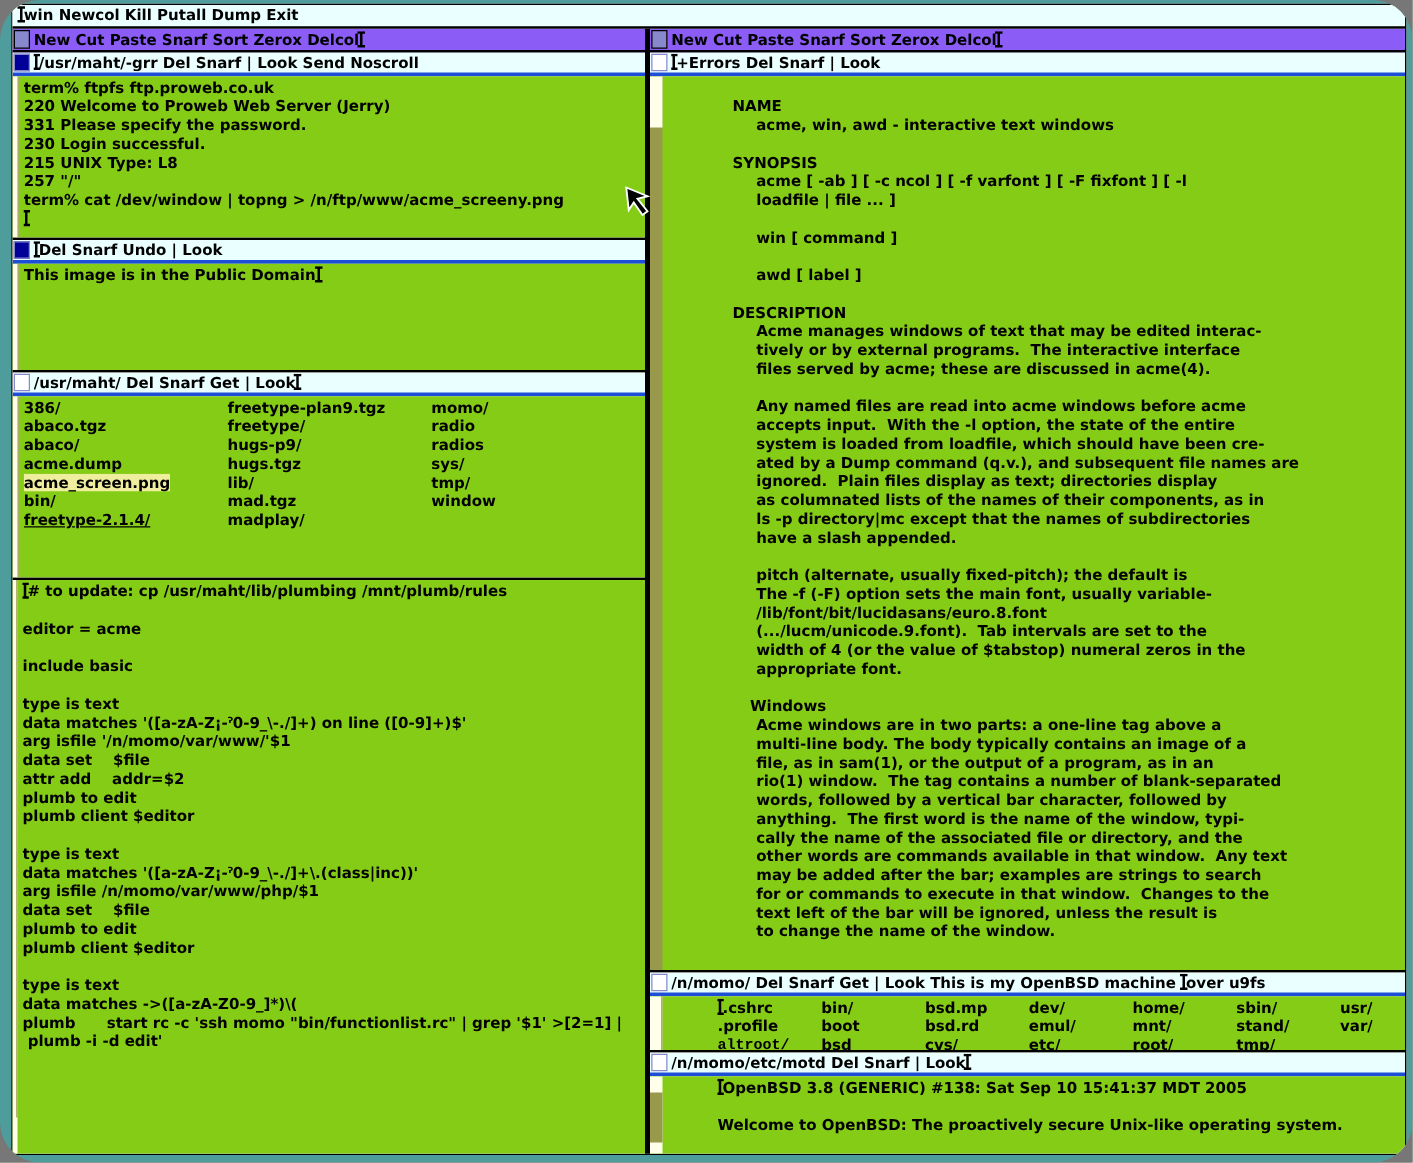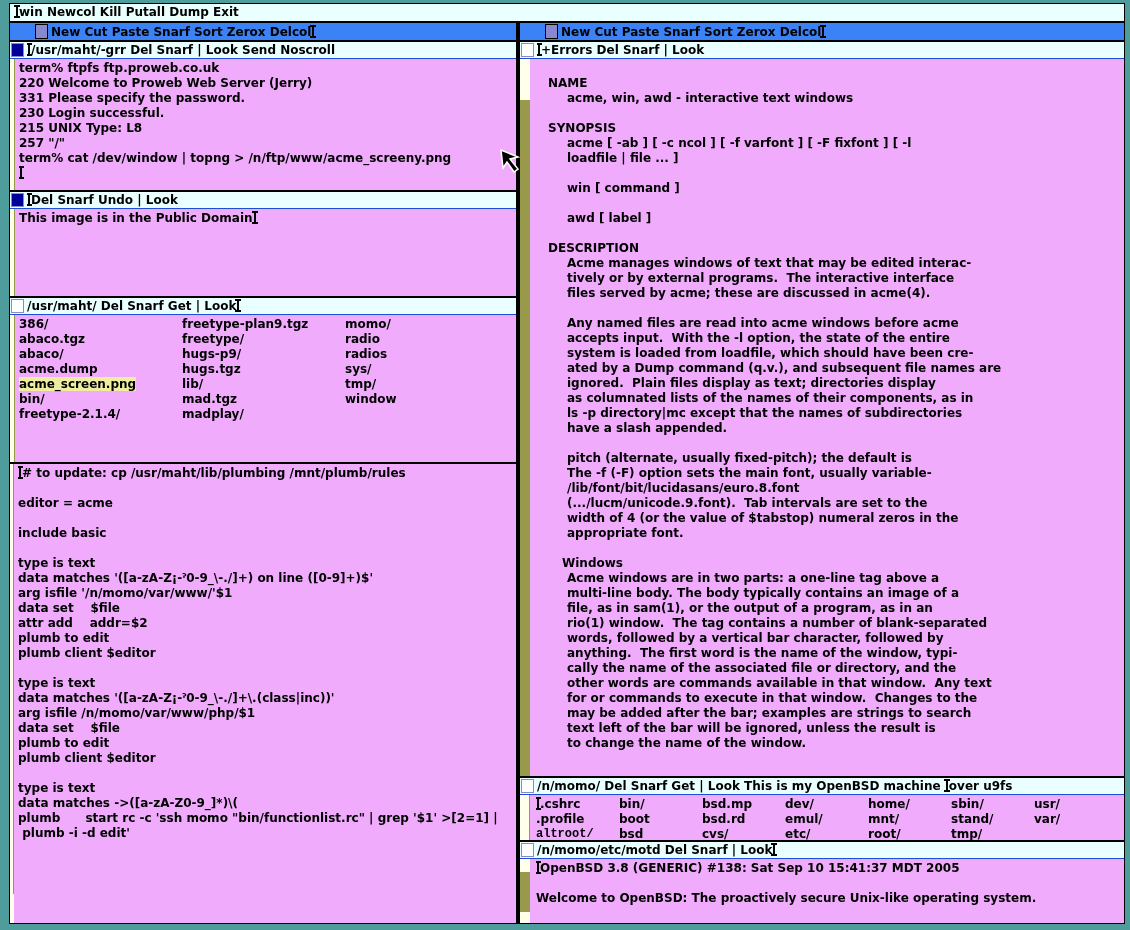--- a/index.html
+++ b/index.html
@@ -1,49 +1,49 @@
 <!DOCTYPE html>
 <html><head>
 <meta charset="utf-8">
 <style>
   html,body{margin:0;padding:0;background:#777;}
   .screen{position:relative;width:1130px;height:930px;background:#4F9C9C;
-    font-family:"DejaVu Sans",sans-serif;font-weight:bold;font-size:12px;color:#000;overflow:hidden;}
+    font-family:"DejaVu Sans",sans-serif;font-weight:bold;font-size:12px;color:#000;overflow:hidden;border-radius:32px;}
   .frame{position:absolute;left:9px;top:3px;width:1114px;height:919px;border:1px solid #000;
     background:#FFFFEA;box-sizing:content-box;}
   .menu{height:17px;background:#EAFFFF;border-bottom:2px solid #000;line-height:17px;
     padding-left:5px;white-space:pre;overflow:hidden;}
   .cols{position:absolute;top:19px;left:0;bottom:0;right:0;display:flex;}
   .col{display:flex;flex-direction:column;overflow:hidden;}
   .col.lc{width:506px;}
   .vdivider{width:4px;background:#000;}
   .col.rc{flex:1;}
-  .coltag{height:17px;background:#3b82f6;border-bottom:2px solid #000;display:flex;align-items:center;
-    white-space:pre;overflow:hidden;flex:none;padding-left:24px;}
+  .coltag{height:17px;background:#8b5cf6;border-bottom:2px solid #000;display:flex;align-items:center;
+    white-space:pre;overflow:hidden;flex:none;}
   .win{display:flex;flex-direction:column;overflow:hidden;flex:none;}
   .win.grow{flex:1;}
   .hdiv{height:2px;background:#000;flex:none;}
-  .tagrow{height:16px;background:#EAFFFF;border-bottom:1px solid #1d4ed8;display:flex;align-items:center;
+  .tagrow{height:16px;background:#EAFFFF;border-bottom:3px solid #1d4ed8;display:flex;align-items:center;
     white-space:pre;overflow:hidden;flex:none;}
   .box{width:11px;height:12px;border:1px solid #8888CC;background:#fff;margin:0 3px 1px 1px;flex:none;}
   .box.dirty{background:#000099;border-color:#8888CC;}
   .box.colbox{background:#8888CC;border:1px solid #000;height:13px;margin-bottom:0;}
   .tagtext{flex:1;overflow:hidden;}
-  .body{flex:1;background:#f0abfc;display:flex;overflow:hidden;position:relative;}
+  .body{flex:1;background:#84cc16;display:flex;overflow:hidden;position:relative;}
   .sb{flex:none;position:relative;background:#FFFFEA;}
   .sb.thin{width:4px;border-right:1px solid #99994C;}
   .sb.thin4{width:4px;}
   .sb.thin4 .vline{position:absolute;top:0;right:0;width:1px;height:430px;background:#99994C;}
   .sb.wide{width:10px;background:#99994C;}
   .sb.wide .thumb{position:absolute;left:0;top:0;width:10px;height:41px;background:#FFFFEA;}
   .sb.wide9{width:9px;border-right:1px solid #99994C;}
   .sb.wide10{width:10px;}
   .sb.wide10 .track{position:absolute;left:0;top:13px;width:10px;height:40px;background:#99994C;}
   .content{flex:1;padding:2px 0 0 4px;overflow:hidden;}
-  .content.rcpad{padding-left:6px;}
+  .content.rcpad{padding-left:6px;margin-left:38px;}
   .bline{height:15px;line-height:15px;white-space:pre;overflow:hidden;}
   .man-h{padding-left:12px;}
   .man-p{padding-left:31px;}
   .man-s{padding-left:26px;}
   .grow-row{display:flex;height:15px;line-height:15px;white-space:pre;}
   .gcell{flex:none;overflow:hidden;}
   .sel{background:#EEEE9E;}
   .caret{display:inline-block;position:relative;width:2px;height:11px;background:#000;
     vertical-align:-1px;margin:0 1px;}
   .caret::before,.caret::after{content:"";position:absolute;left:-2px;width:6px;height:2px;background:#000;}
@@ -109,21 +109,21 @@
           </div>
           <div class="body">
             <span class="sb thin"></span>
             <div class="content">
                 <div class="grow-row"><span class="gcell" style="width: 163px;">386/</span><span class="gcell" style="width: 163px;">freetype-plan9.tgz</span><span class="gcell">momo/</span></div>
                 <div class="grow-row"><span class="gcell" style="width: 163px;">abaco.tgz</span><span class="gcell" style="width: 163px;">freetype/</span><span class="gcell">radio</span></div>
                 <div class="grow-row"><span class="gcell" style="width: 163px;">abaco/</span><span class="gcell" style="width: 163px;">hugs-p9/</span><span class="gcell">radios</span></div>
                 <div class="grow-row"><span class="gcell" style="width: 163px;">acme.dump</span><span class="gcell" style="width: 163px;">hugs.tgz</span><span class="gcell">sys/</span></div>
                 <div class="grow-row"><span class="gcell" style="width: 163px;"><span class="sel">acme_screen.png</span></span><span class="gcell" style="width: 163px;">lib/</span><span class="gcell">tmp/</span></div>
                 <div class="grow-row"><span class="gcell" style="width: 163px;">bin/</span><span class="gcell" style="width: 163px;">mad.tgz</span><span class="gcell">window</span></div>
-                <div class="grow-row"><span class="gcell" style="width: 163px;">freetype-2.1.4/</span><span class="gcell" style="width: 163px;">madplay/</span><span class="gcell"></span></div>
+                <div class="grow-row"><span class="gcell" style="width: 163px; text-decoration: underline;">freetype-2.1.4/</span><span class="gcell" style="width: 163px;">madplay/</span><span class="gcell"></span></div>
               </div>
           </div>
         </div>
         <div class="hdiv"></div>
 
         <div class="win grow">
           <div class="body">
             <span class="sb thin4">
                 <span class="vline"></span>
               </span>
@@ -211,22 +211,22 @@
                 <div class="bline man-b"></div>
                 <div class="bline man-s">Windows</div>
                 <div class="bline man-p">Acme windows are in two parts: a one-line tag above a</div>
                 <div class="bline man-p">multi-line body. The body typically contains an image of a</div>
                 <div class="bline man-p">file, as in sam(1), or the output of a program, as in an</div>
                 <div class="bline man-p">rio(1) window.  The tag contains a number of blank-separated</div>
                 <div class="bline man-p">words, followed by a vertical bar character, followed by</div>
                 <div class="bline man-p">anything.  The first word is the name of the window, typi-</div>
                 <div class="bline man-p">cally the name of the associated file or directory, and the</div>
                 <div class="bline man-p">other words are commands available in that window.  Any text</div>
+                <div class="bline man-p">may be added after the bar; examples are strings to search</div>
                 <div class="bline man-p">for or commands to execute in that window.  Changes to the</div>
-                <div class="bline man-p">may be added after the bar; examples are strings to search</div>
                 <div class="bline man-p">text left of the bar will be ignored, unless the result is</div>
                 <div class="bline man-p">to change the name of the window.</div>
               </div>
           </div>
         </div>
         <div class="hdiv"></div>
 
         <div class="win" style="height:62px">
           <div class="tagrow">
             <span class="box"></span>

